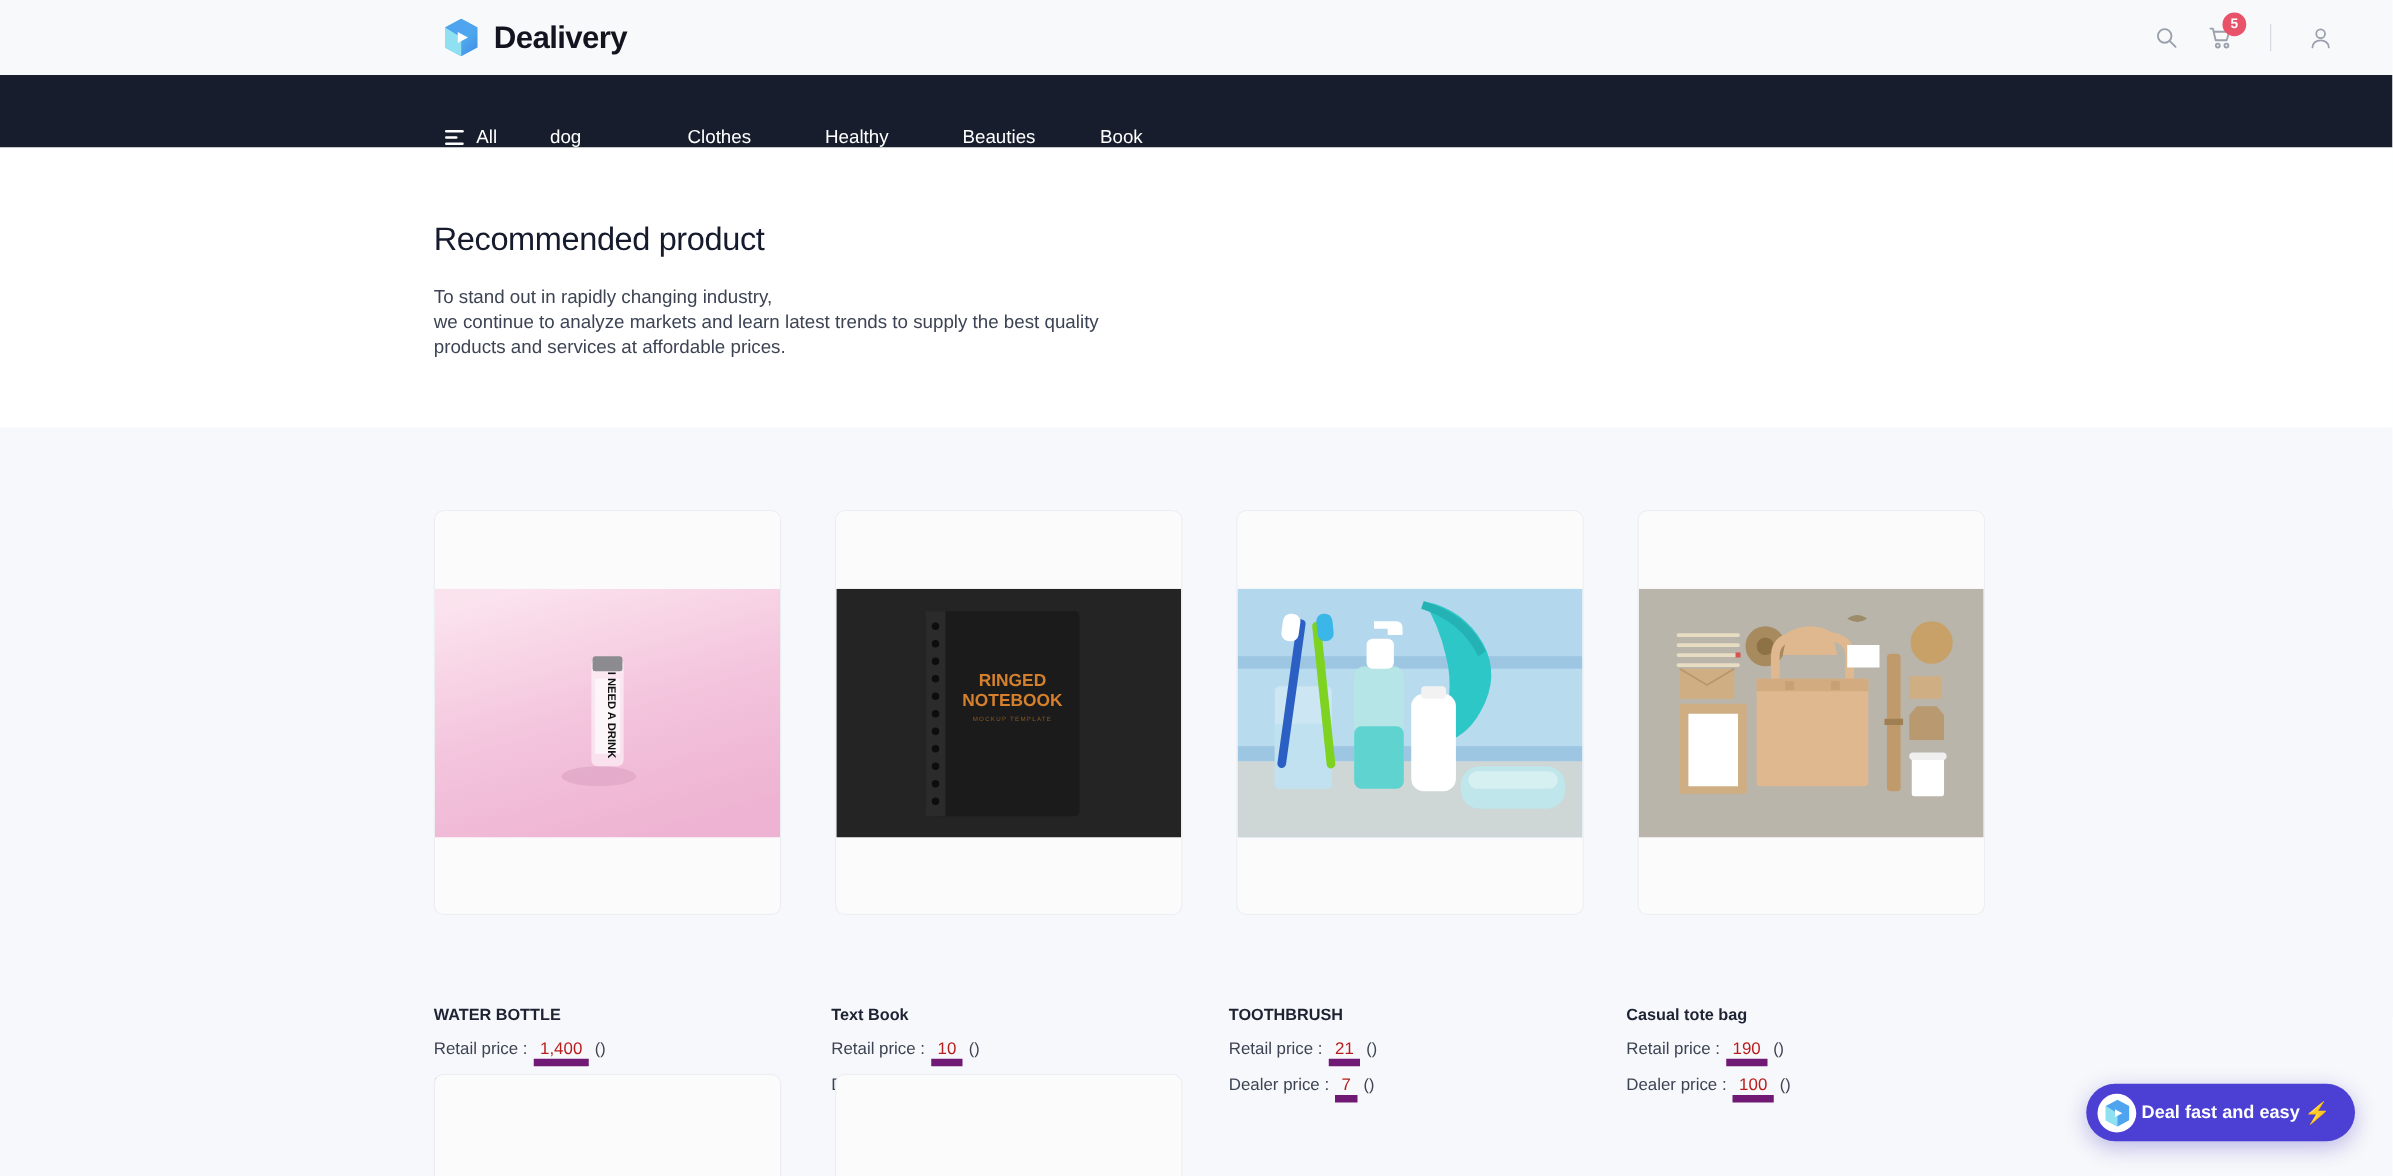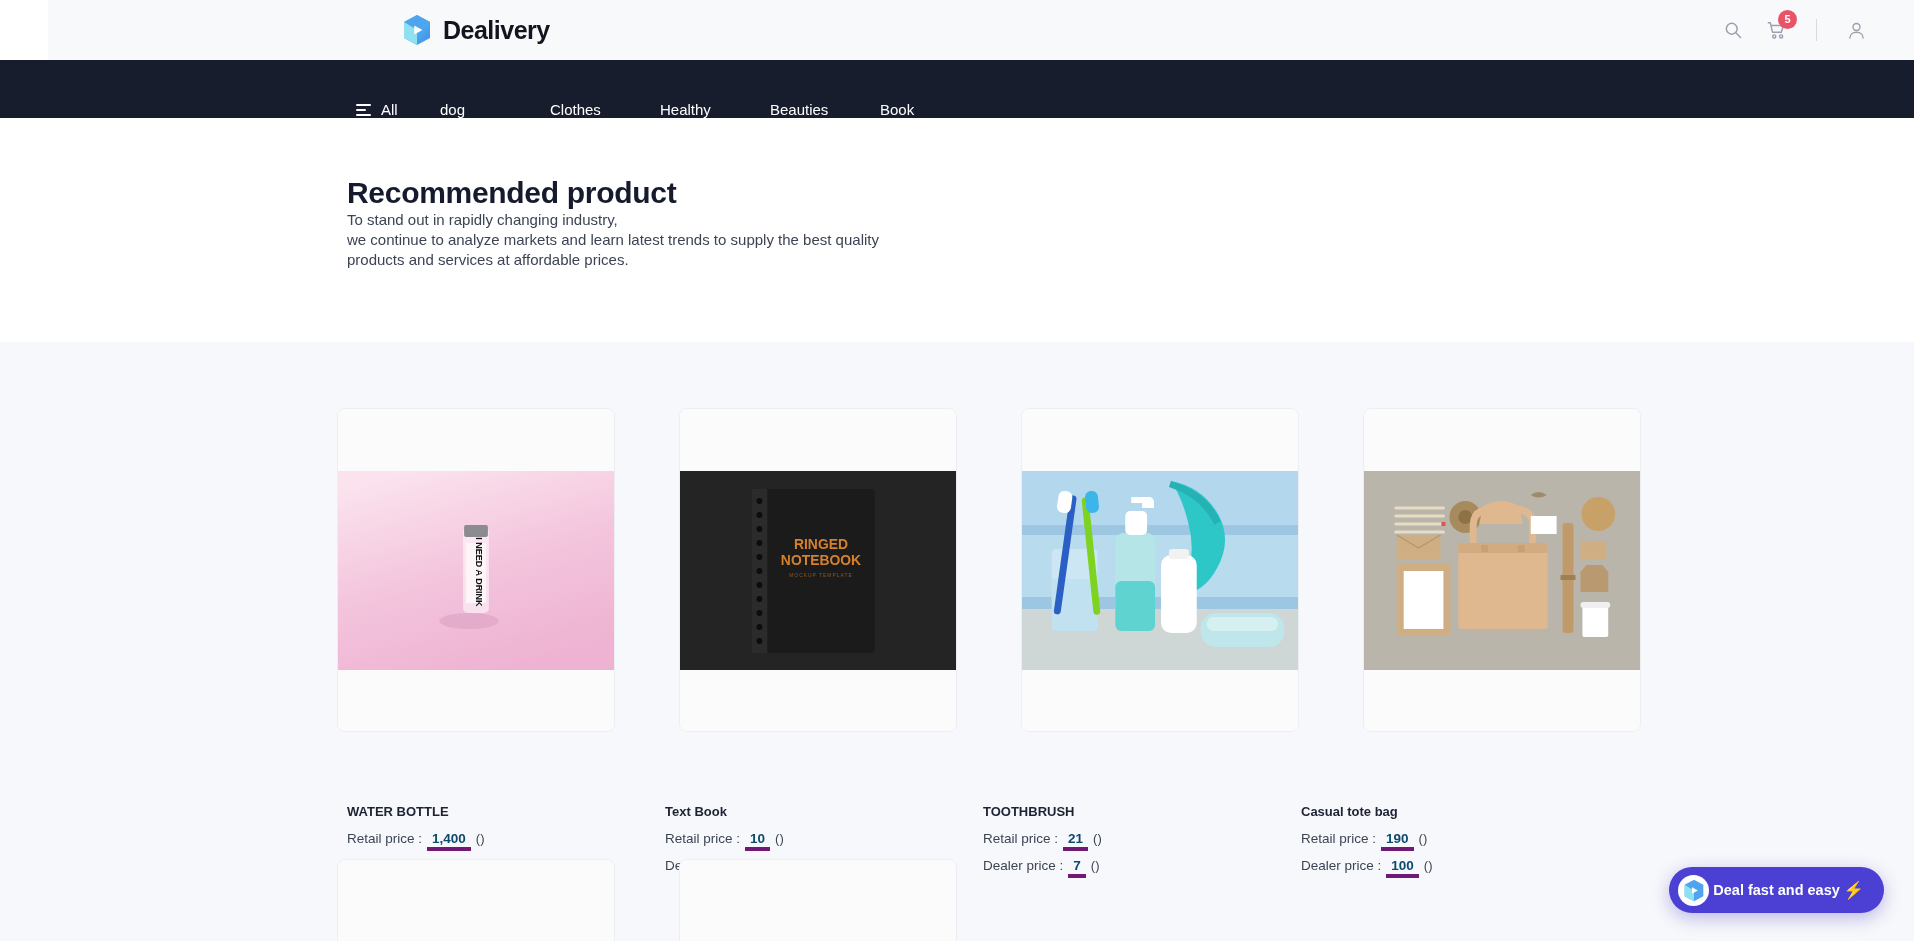--- a/index.html
+++ b/index.html
@@ -11,21 +11,20 @@
     color: #151b2d;
   }
 
   
   .header {
     height: 60px;
     background: #f8f9fb;
     display: flex;
     align-items: center;
     position: relative;
-    margin-left: 48px;
   }
   .logo-wrap {
     display: flex; align-items: center; gap: 11px;
     margin-left: 354px;
   }
   .logo-mark { width: 30px; height: 32px; display:block; }
   .logo-text {
     font-size: 25px; font-weight: 700; letter-spacing: -0.5px;
     color: #12151f;
   }
@@ -85,40 +84,41 @@
   .burger i:nth-child(2) { width: 10px; margin-left: 0; }
 
   
   .intro {
     background: #ffffff;
     padding: 58px 0 0 0;
     height: 224px;
   }
   .intro-inner { margin-left: 347px; }
   .page-title {
-    font-size: 30px; font-weight: 700; letter-spacing: -0.3px;
+    font-size: 26px; font-weight: 400; letter-spacing: -0.3px;
     color: #151b2d;
+    margin-bottom: 21px;
   }
   .intro-desc {
     font-size: 15px; line-height: 20px; color: #3c4454;
     white-space: pre-line;
   }
 
   
   .products {
     background: #f7f8fb;
     height: 599px;
     position: relative;
     overflow: hidden;
   }
   .grid {
     position: absolute;
-    left: 337px; top: 66px;
+    left: 347px; top: 66px;
     display: flex;
-    gap: 64px;
+    gap: 43px;
   }
   .grid.row2 { top: 517px; }
   .card {
     width: 278px;
     background: #fbfbfc;
     border: 1px solid #eceef2;
     border-radius: 8px;
     overflow: hidden;
     cursor: pointer;
   }
@@ -148,22 +148,22 @@
     font-size: 13px; font-weight: 700; color: #1d2333;
     margin-bottom: 12px;
   }
   .price-line {
     font-size: 13.5px; color: #3c4454;
     display: flex; align-items: baseline; gap: 5px;
     margin-bottom: 7px;
     white-space: nowrap;
   }
   .price-val {
-    font-weight: 700; color: #0c4a6e;
-    border-bottom: 4px solid #701a75;
+    font-weight: 400; color: #b91c1c;
+    border-bottom: 6px solid #701a75;
     padding: 0 5px 1px 5px;
   }
   .price-unit { color: #3c4454; font-size: 13px; }
 
   
   .chat-fab {
     position: absolute;
     right: 30px; bottom: 28px;
     height: 46px;
     background: #4b3fd4;

